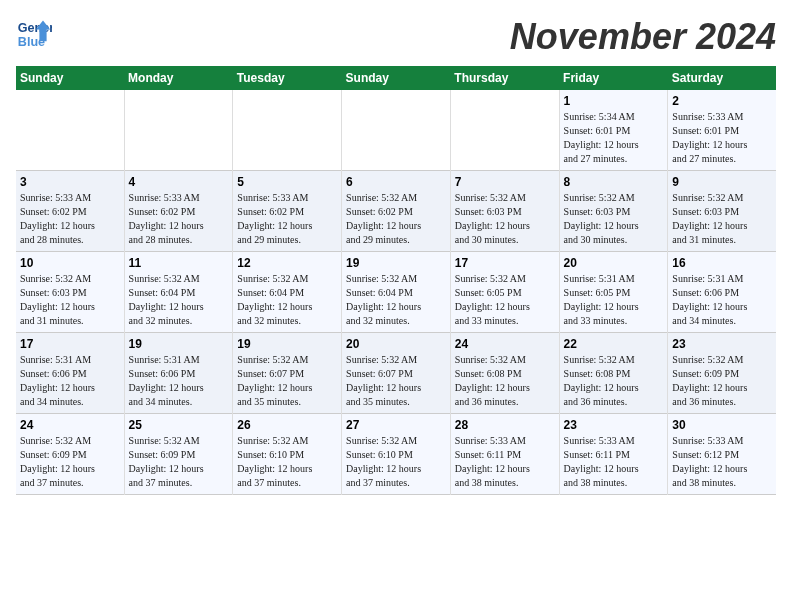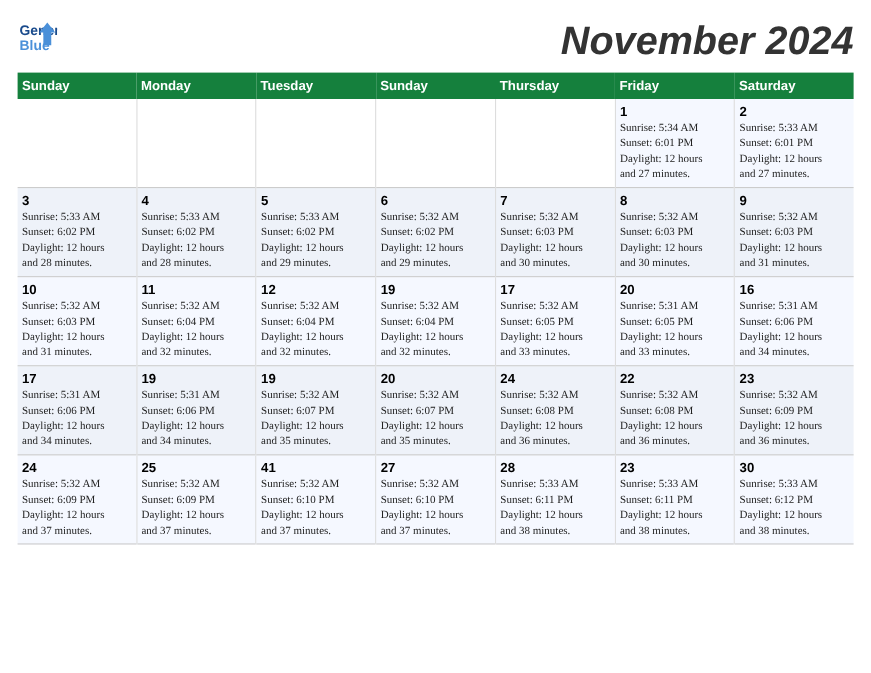--- a/index.html
+++ b/index.html
@@ -290,21 +290,21 @@
 and 37 minutes.</div>
         </td>
         <td>
           <span class="day-num">25</span>
           <div class="day-info" style="white-space: pre-line;">Sunrise: 5:32 AM
 Sunset: 6:09 PM
 Daylight: 12 hours
 and 37 minutes.</div>
         </td>
         <td>
-          <span class="day-num">41</span>
+          <span class="day-num">26</span>
           <div class="day-info" style="white-space: pre-line;">Sunrise: 5:32 AM
 Sunset: 6:10 PM
 Daylight: 12 hours
 and 37 minutes.</div>
         </td>
         <td>
           <span class="day-num">27</span>
           <div class="day-info" style="white-space: pre-line;">Sunrise: 5:32 AM
 Sunset: 6:10 PM
 Daylight: 12 hours

